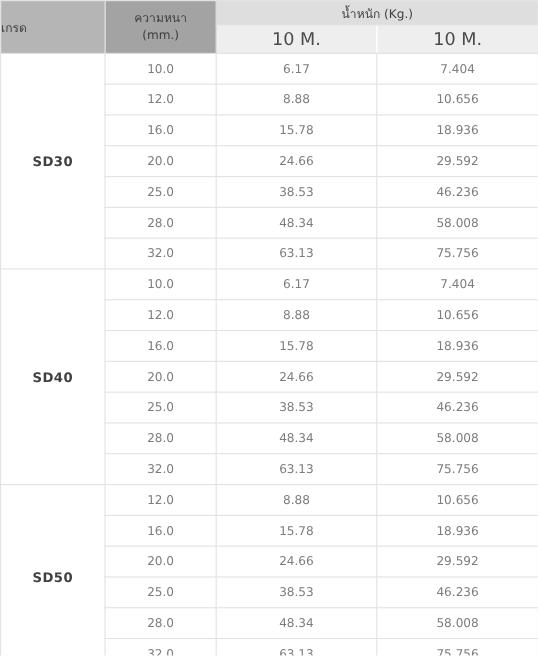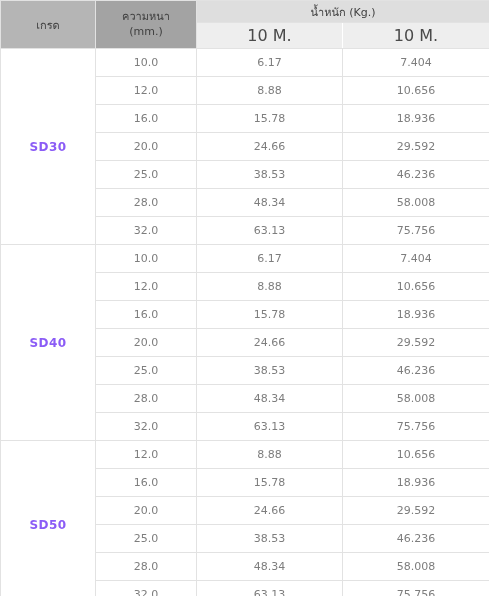--- a/index.html
+++ b/index.html
@@ -26,21 +26,21 @@
     padding: 0;
     margin: 0;
   }
 
   
   .hdr-grade {
     background: #b5b5b5;
     color: #3f3f3f;
     font-size: 11px;
     font-weight: normal;
-    text-align: center;
+    text-align: left;
     vertical-align: middle;
     height: 46px;
     border-color: #b5b5b5;
     border-right-color: #ffffff;
   }
   .hdr-thick {
     background: #a3a3a3;
     color: #3f3f3f;
     font-size: 11px;
     font-weight: normal;
@@ -69,21 +69,21 @@
     vertical-align: middle;
     height: 25px;
     border-color: #e4e4e4;
     border-top-color: #ffffff;
   }
   .hdr-sub.first { border-right-color: #ffffff; }
 
   
   .grade-cell {
     background: #ffffff;
-    color: #8b5cf6;
+    color: #404040;
     font-size: 12px;
     font-weight: bold;
     text-align: center;
     vertical-align: middle;
     letter-spacing: 0.4px;
     border-color: #e2e2e2;
   }
   .data-cell {
     background: #ffffff;
     color: #7d7d7d;

